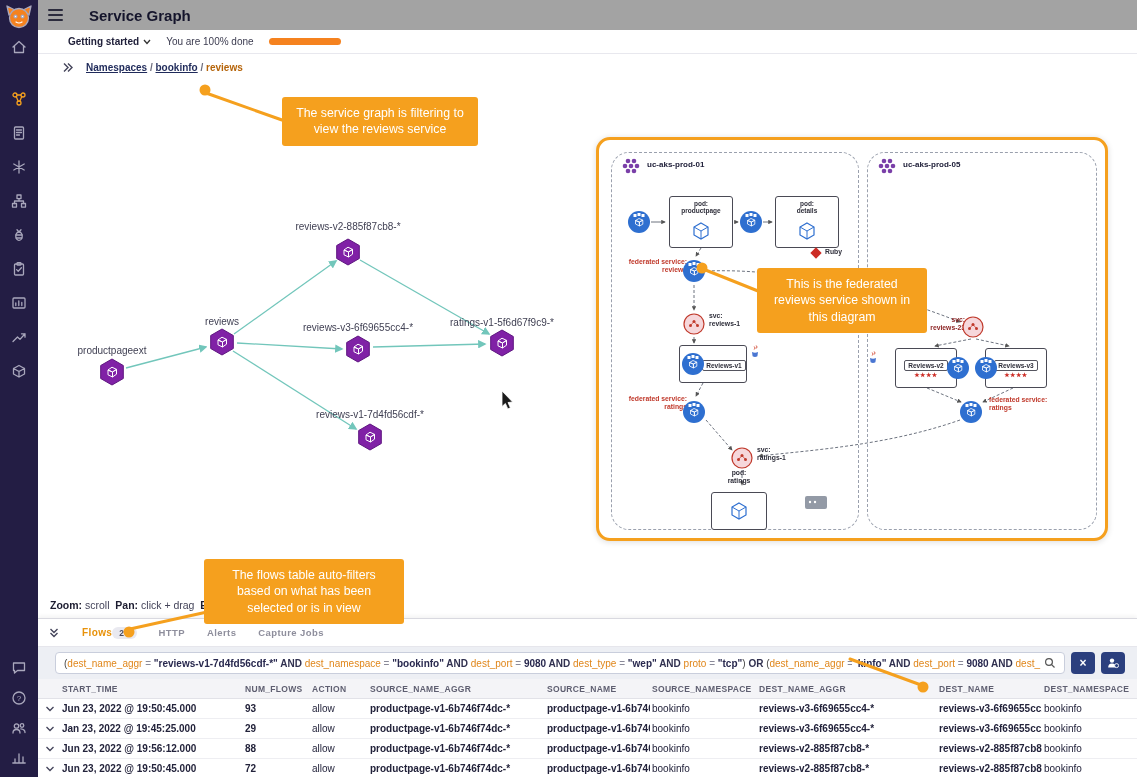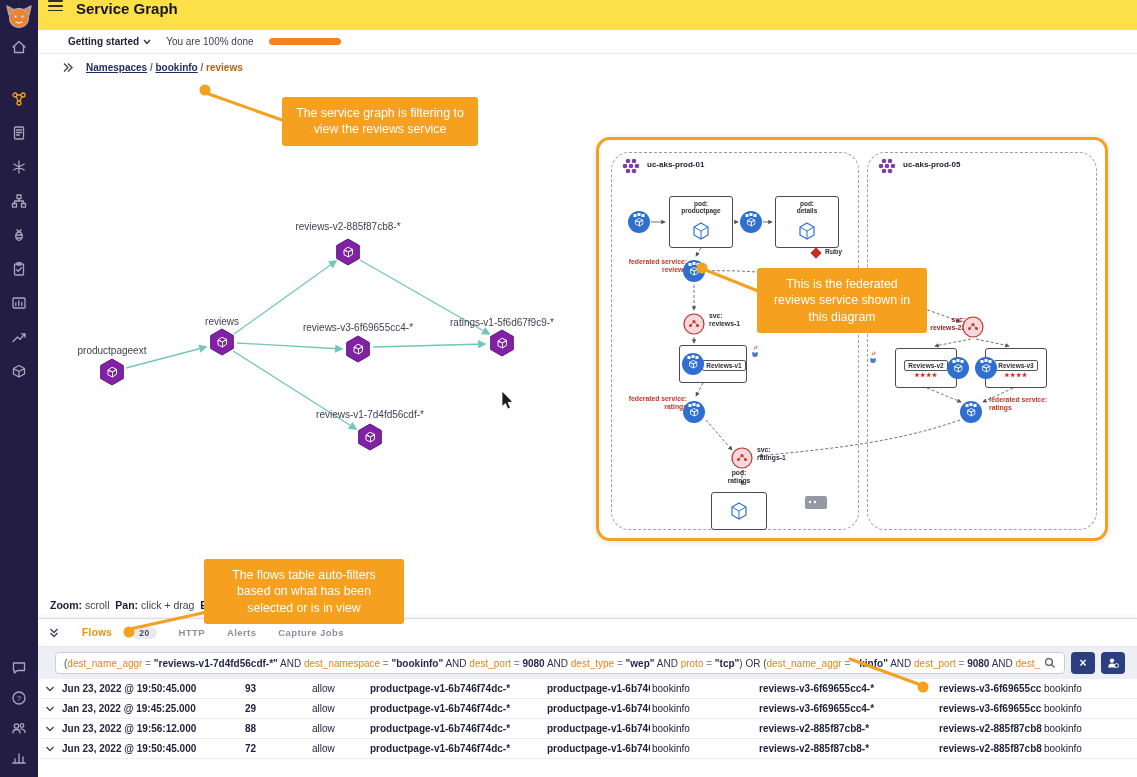--- a/index.html
+++ b/index.html
@@ -9,21 +9,21 @@
 
 #sidebar{position:absolute;left:0;top:0;width:38px;height:777px;background:#231D44;display:flex;flex-direction:column;align-items:center;padding:4px 0 10px;z-index:20}
 .side-nav{display:flex;flex-direction:column;align-items:center;gap:16px;margin-top:8px}
 .side-bottom{margin-top:auto;display:flex;flex-direction:column;align-items:center;gap:12px}
 .sicon{width:18px;height:18px;display:flex;align-items:center;justify-content:center;cursor:pointer}
 .sicon svg{stroke:#A9A7BC;fill:none;stroke-width:1.3;stroke-linecap:round;stroke-linejoin:round}
 .sicon.active svg{stroke:#F5A01E}
 .gap-big{margin-top:18px}
 
 
-#topbar{position:absolute;left:38px;top:0;width:1099px;height:30px;display:flex;align-items:flex-start;gap:13px;padding:0 10px;background:#fde047}
+#topbar{position:absolute;left:38px;top:0;width:1099px;height:30px;display:flex;align-items:center;gap:26px;padding:0 10px;background:#a3a3a3}
 #page-title{font-size:15px;font-weight:bold;color:#14142b}
 .hamburger{width:15px;display:flex;flex-direction:column;gap:3px;cursor:pointer}
 .hamburger i{display:block;height:1.8px;background:#2b2b3d;border-radius:1px}
 #gs-row{position:absolute;left:38px;top:30px;width:1099px;height:24px;display:flex;align-items:center;gap:15px;padding-left:30px;border-bottom:1px solid #E8E8EE;background:#fff}
 .gs-label{font-size:10px;font-weight:bold;color:#20203a;display:flex;align-items:center;gap:4px;cursor:pointer}
 .gs-done{font-size:10px;color:#3c3c50}
 .gs-bar{width:72px;height:7px;border-radius:4px;background:#F5821F}
 
 
 #crumb-row{position:absolute;left:38px;top:56px;width:1099px;height:22px;display:flex;align-items:center;gap:12px;padding-left:24px}
@@ -48,27 +48,27 @@
 .cname{position:absolute;font-size:8px;font-weight:bold;color:#20203a}
 .pbox{position:absolute;background:#fff;border:1.2px solid #4a4a55;border-radius:3px;display:flex;flex-direction:column;align-items:center;font-size:6.5px;font-weight:bold;color:#2e2e3a;text-align:center;line-height:1.15;padding-top:3px}
 .innerlab{border:0.8px solid #55555f;border-radius:2px;padding:1px 3px;margin-top:3px}
 .stars{color:#CC2B24;font-size:6px;letter-spacing:.5px;margin-top:1px}
 .archsvg{position:absolute;left:0;top:0;pointer-events:none}
 
 
 #flows{position:absolute;left:38px;top:618px;width:1099px;height:159px;background:#fff;border-top:1px solid #D9D9E0;box-shadow:0 -2px 4px rgba(0,0,0,.05)}
 #tabsrow{height:28px;display:flex;align-items:center;gap:22px;padding-left:10px;border-bottom:1px solid #E6E6EC}
 .tab{font-size:9.5px;font-weight:bold;letter-spacing:.4px;color:#8E8E9C;cursor:pointer}
-.tab.sel{color:#E8920A;font-size:10px;display:flex;align-items:center;gap:20px}
+.tab.sel{color:#E8920A;font-size:10px;display:flex;align-items:center;gap:0}
 .badge{background:#E9E9F0;color:#4a4a5e;font-size:8.5px;border-radius:8px;padding:1px 7px;font-weight:bold}
 #filterrow{height:32px;background:#EDEFF4;display:flex;align-items:center;gap:6px;padding:0 12px 0 17px}
 #queryinput{flex:1;height:22px;background:#fff;border:1px solid #C9CEDC;border-radius:4px;display:flex;align-items:center;padding:0 8px;font-size:10px;overflow:hidden;cursor:text}
 .qa{flex:0 1 auto;overflow:hidden;white-space:nowrap}
 .qb{white-space:nowrap;margin-left:auto;padding-left:6px}
-.tk-f{color:#E0861A}.tk-o{color:#8a8a99}.tk-v{color:#28284e;font-weight:600}.tk-k{color:#30304f;font-weight:normal}.tk-p{color:#444}
+.tk-f{color:#E0861A}.tk-o{color:#8a8a99}.tk-v{color:#28284e;font-weight:600}.tk-k{color:#30304f;font-weight:bold}.tk-p{color:#444}
 .navybtn{width:24px;height:22px;border-radius:4px;background:#2B3F7E;color:#fff;display:flex;align-items:center;justify-content:center;font-size:12px;font-weight:bold;cursor:pointer;border:none}
 .grid{display:grid;grid-template-columns:22px 183px 67px 58px 177px 105px 107px 180px 105px 95px;align-items:center}
 #thead{height:20px;background:#F4F4F7;border-bottom:1px solid #E2E2E8;font-size:8.5px;font-weight:bold;color:#5E5E70;letter-spacing:.3px}
 .tr{height:20px;border-bottom:1px solid #EEEEF2;font-size:10px;color:#23233B;cursor:pointer}
 .cell{padding-left:2px;overflow:hidden;white-space:nowrap}
 .cell.b{font-weight:600}
 .chev{display:flex;justify-content:center}
 
 
 #overlay{position:absolute;left:0;top:0;z-index:30;pointer-events:none}
@@ -394,20 +394,32 @@
       <button class="navybtn">×</button>
       <button class="navybtn">
         <svg width="12" height="12" viewBox="0 0 12 12">
             <circle cx="5" cy="3.6" r="2.2" fill="#fff"></circle>
             <path d="M1.2 10.5 Q1.2 6.6 5 6.6 Q8.8 6.6 8.8 10.5 Z" fill="#fff"></path>
             <circle cx="9.6" cy="8.6" r="2" fill="#2B3F7E" stroke="#fff" stroke-width=".9"></circle>
           </svg>
       </button>
     </div>
 
+    <div id="thead" class="grid">
+      <span class="cell"></span>
+      <span class="cell">START_TIME</span>
+      <span class="cell">NUM_FLOWS</span>
+      <span class="cell">ACTION</span>
+      <span class="cell">SOURCE_NAME_AGGR</span>
+      <span class="cell">SOURCE_NAME</span>
+      <span class="cell">SOURCE_NAMESPACE</span>
+      <span class="cell">DEST_NAME_AGGR</span>
+      <span class="cell">DEST_NAME</span>
+      <span class="cell">DEST_NAMESPACE</span>
+    </div>
 
     <div class="tr grid">
       <span class="cell chev">
           <svg width="10" height="8" viewBox="0 0 10 8">
             <path d="M1.5 2 L5 5.5 L8.5 2" stroke="#44445a" stroke-width="1.3" fill="none"></path>
           </svg>
         </span>
       <span class="cell b">Jun 23, 2022 @ 19:50:45.000</span>
         <span class="cell b">93</span>
         <span class="cell">allow</span>

